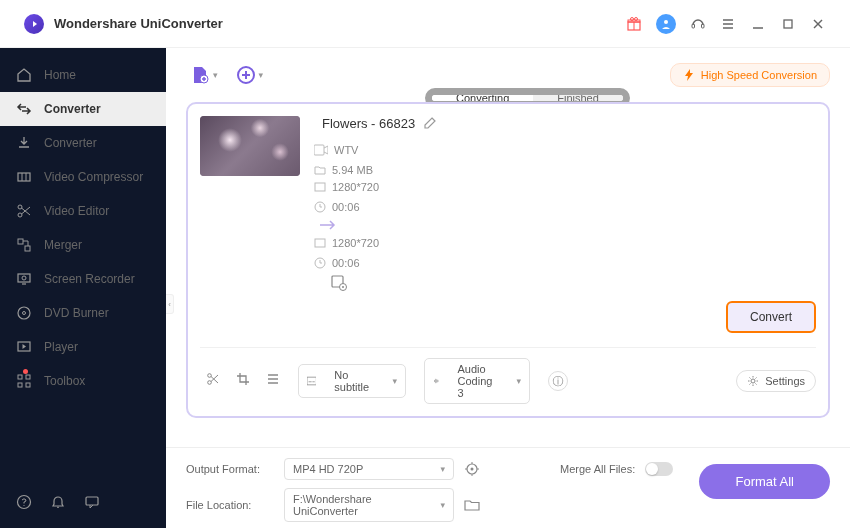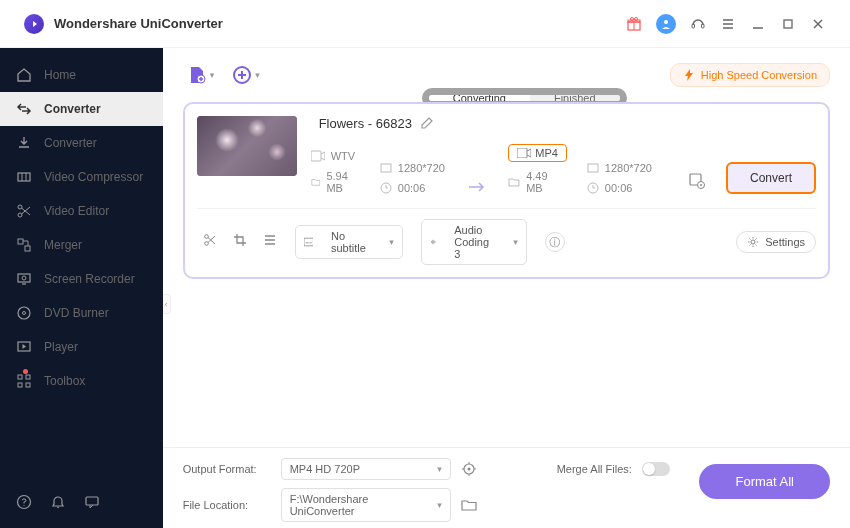--- a/index.html
+++ b/index.html
@@ -45,21 +45,21 @@
 
 
 .file-card { margin: 0 20px; border: 2px solid #d5cef5; border-radius: 10px; background: #fff; padding: 12px; }
 .file-row { display: flex; gap: 14px; align-items: flex-start; }
 .thumb { width: 100px; height: 60px; border-radius: 4px; background: #8b7a8e; position: relative; overflow: hidden; flex-shrink: 0; }
 .thumb::before { content: ""; position: absolute; inset: 0; background: radial-gradient(circle at 30% 40%, #f5e6f0 0%, transparent 15%), radial-gradient(circle at 60% 20%, #e8d5e0 0%, transparent 12%), radial-gradient(circle at 80% 60%, #d9c0d0 0%, transparent 10%), linear-gradient(135deg, #5a4a5e 0%, #8b7a8e 50%, #6b5a6e 100%); }
 .file-info { flex: 1; }
 .file-name-row { display: flex; align-items: flex-start; gap: 8px; margin-bottom: 10px; padding-left: 8px; }
 .file-name { font-size: 13px; color: #333; font-weight: 500; }
 
-.meta-grid { display: flex; align-items: flex-end; gap: 20px; }
+.meta-grid { display: flex; align-items: flex-start; gap: 5px; flex-direction: column; }
 .meta-col { display: flex; flex-direction: column; gap: 8px; }
 .meta-item { display: flex; align-items: center; gap: 6px; font-size: 11px; color: #888; }
 .meta-item svg { color: #bbb; }
 .fmt-pill { border: 1.5px solid #ff7a00; border-radius: 4px; padding: 2px 8px; display: flex; align-items: center; gap: 4px; font-size: 11px; color: #555; }
 .arrow-conv { width: 28px; display: flex; align-items: center; justify-content: center; color: #b8a8e8; }
 .convert-btn { border: 2px solid #ff7a00; background: #f0ecfb; color: #333; font-size: 12px; padding: 7px 22px; border-radius: 6px; cursor: pointer; margin-left: auto; }
 .cfg-ico { cursor: pointer; color: #888; }
 
 
 .file-actions { display: flex; align-items: center; gap: 18px; margin-top: 14px; padding-top: 10px; border-top: 1px solid #f0f0f0; }
@@ -330,35 +330,20 @@
                   </svg>
                   <span>00:06</span>
                 </div>
             </div>
             <div class="arrow-conv">
               <svg width="20" height="14" viewBox="0 0 20 14">
                   <path d="M2 7 H16 M12 3 L16 7 L12 11" fill="none" stroke="currentColor" stroke-width="1.5"></path>
                 </svg>
             </div>
             <div class="meta-col">
-              <div class="fmt-pill">
-                  <svg width="14" height="10" viewBox="0 0 14 10">
-                    <rect x="0" y="0" width="10" height="10" rx="1" fill="none" stroke="#888"></rect>
-                    <path d="M10 3 L14 1 V9 L10 7" fill="none" stroke="#888"></path>
-                  </svg>
-                  <span>MP4</span>
-                </div>
-              <div class="meta-item">
-                  <svg width="12" height="12" viewBox="0 0 12 12">
-                    <path d="M1 3 H5 L6 4 H11 V10 H1 Z" fill="none" stroke="currentColor"></path>
-                  </svg>
-                  <span>4.49 MB</span>
-                </div>
-            </div>
-            <div class="meta-col">
               <div class="meta-item">
                   <svg width="12" height="12" viewBox="0 0 12 12">
                     <rect x="1" y="2" width="10" height="8" fill="none" stroke="currentColor"></rect>
                   </svg>
                   <span>1280*720</span>
                 </div>
               <div class="meta-item">
                   <svg width="12" height="12" viewBox="0 0 12 12">
                     <circle cx="6" cy="6" r="5" fill="none" stroke="currentColor"></circle>
                     <path d="M6 3 V6 H8" fill="none" stroke="currentColor"></path>

